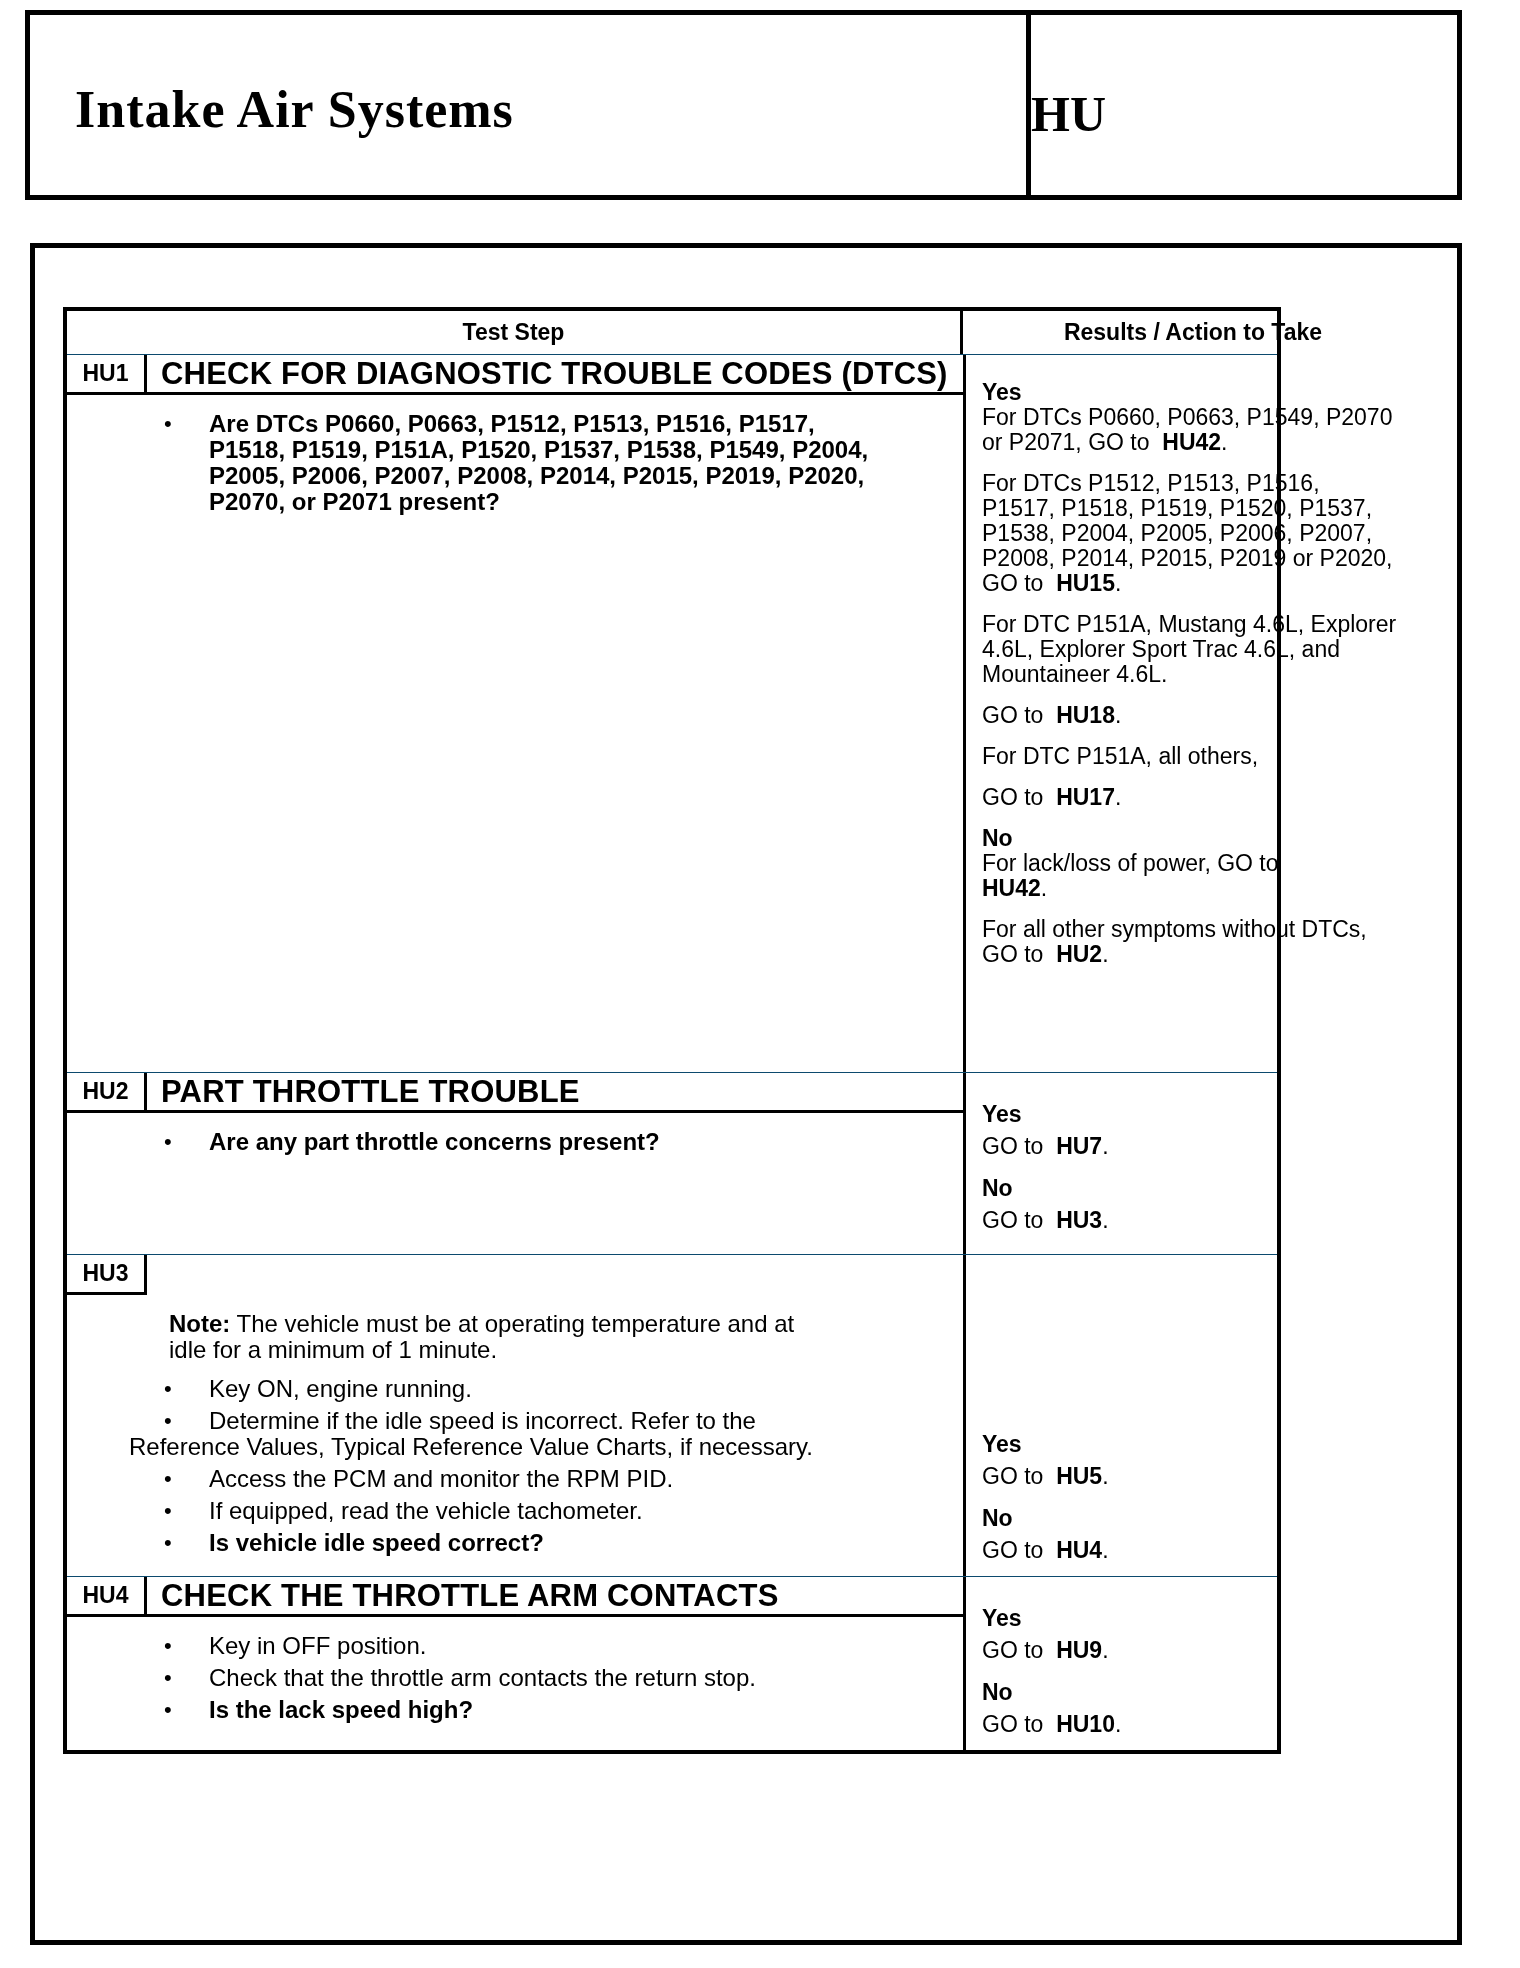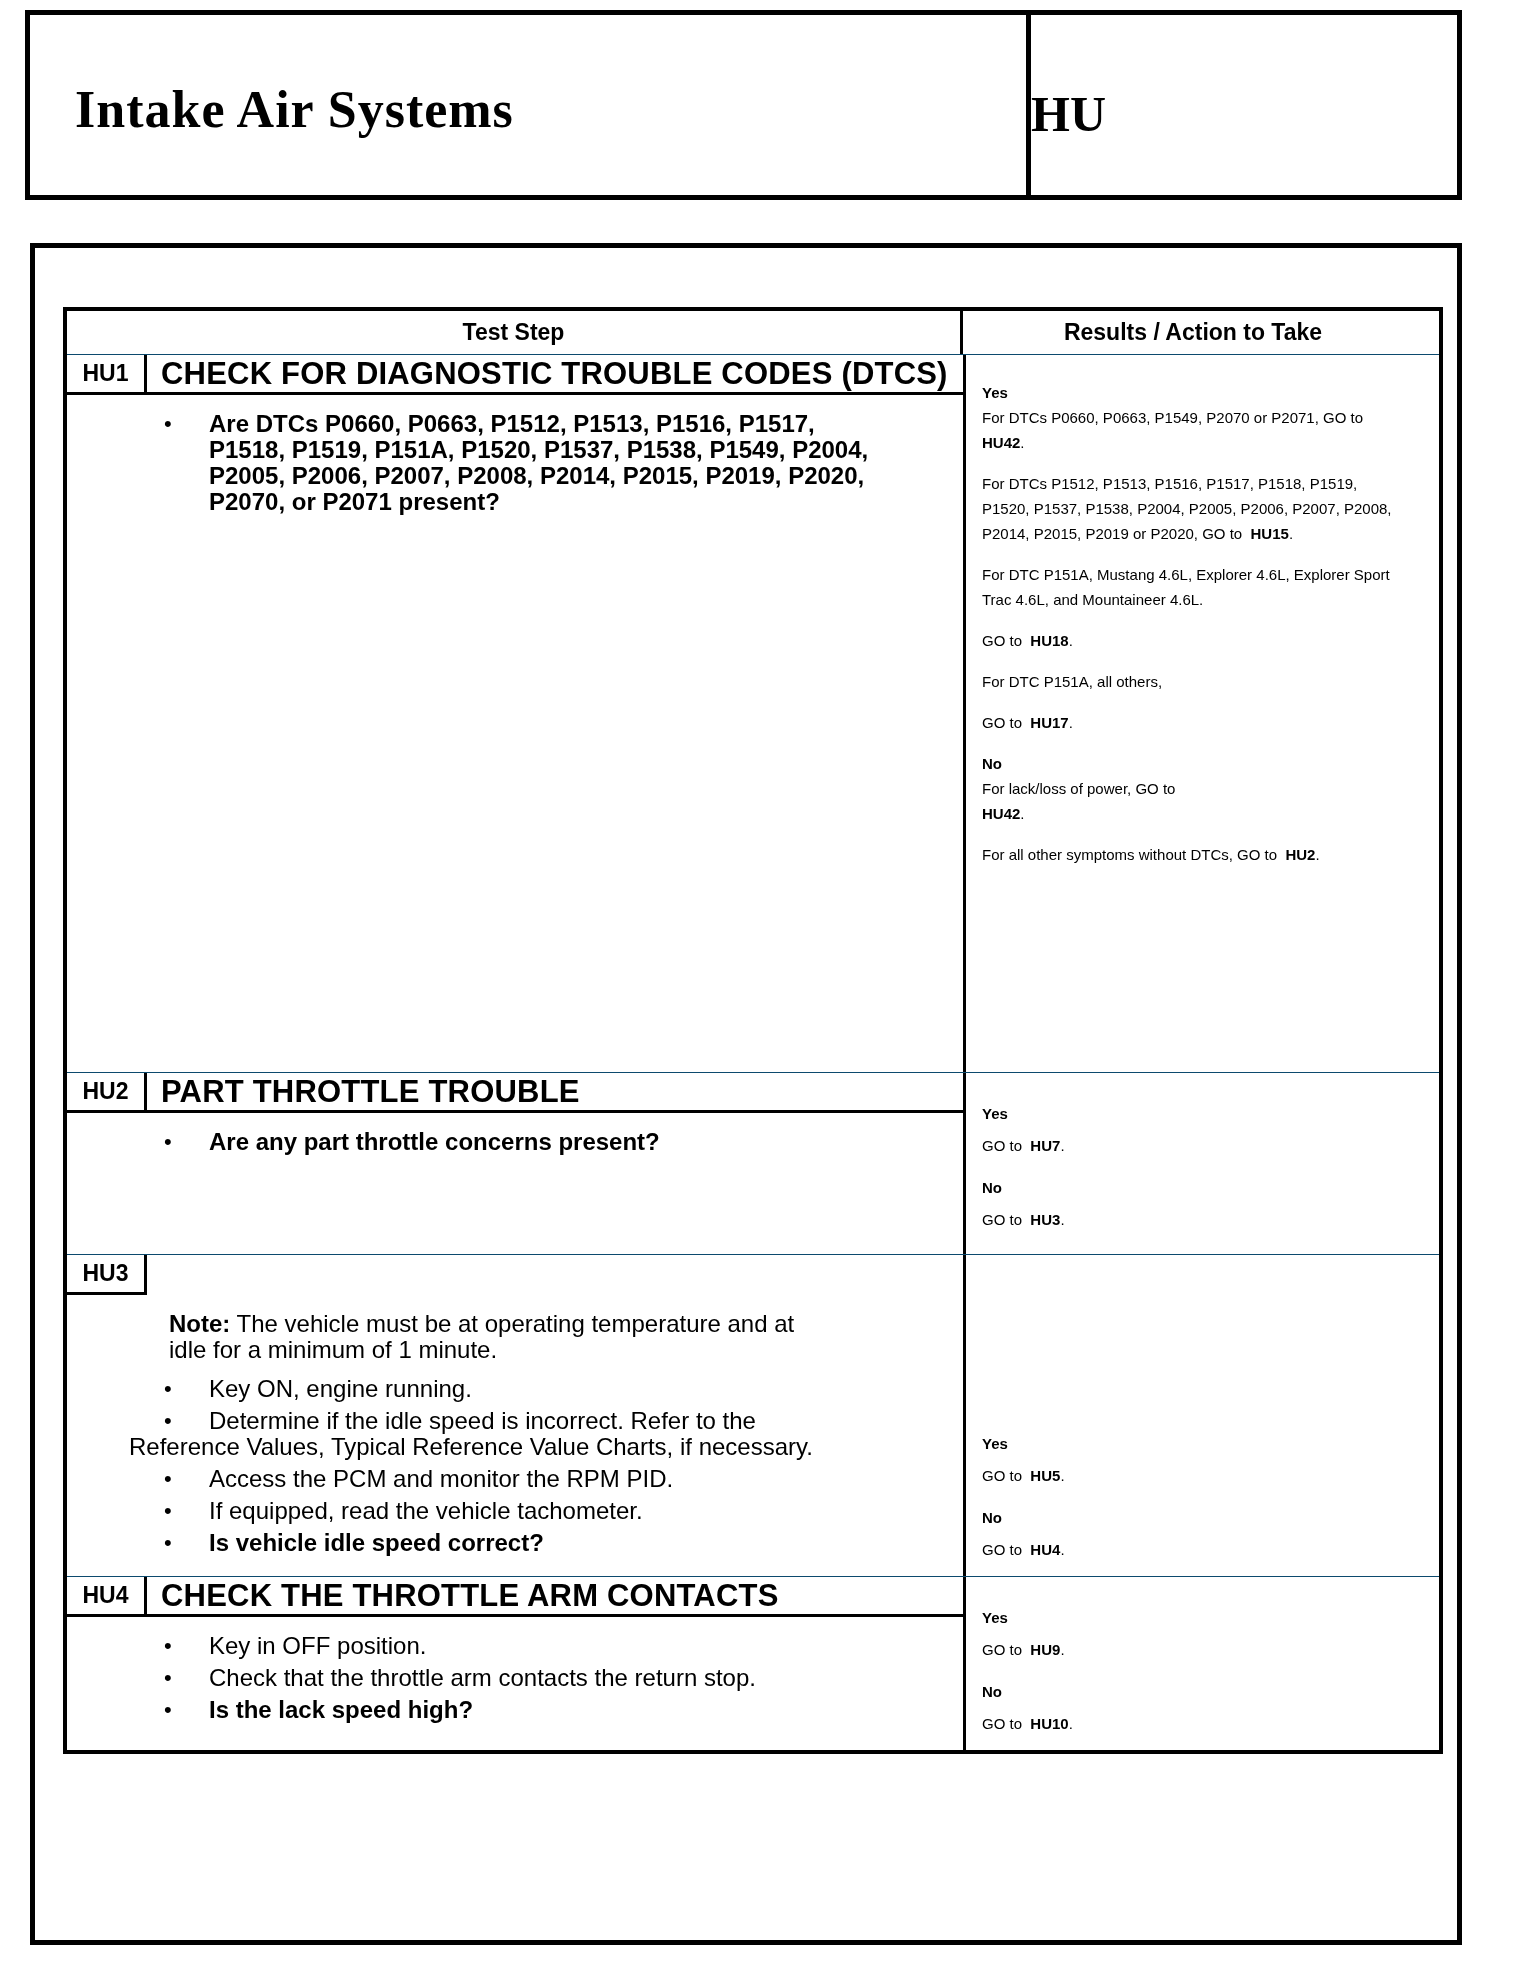--- a/index.html
+++ b/index.html
@@ -22,21 +22,21 @@
     flex:1; display:flex; align-items:center; 
     font-size:50px; padding-top:18px;
   }
   
   .outer-box{
     position:absolute; left:30px; top:243px; width:1432px; height:1702px;
     border:5px solid #000; box-sizing:border-box;
   }
   
   .test-table{
-    position:absolute; left:28px; top:59px; width:1380px;
+    position:absolute; left:28px; top:59px; width:1218px;
     border:4px solid #000; box-sizing:border-box; background:#fff;
   }
   .thead{display:grid; grid-template-columns:896px 460px; height:43px;}
   .th{
     display:flex; align-items:center; justify-content:center;
     font-weight:700; font-size:23px; box-sizing:border-box;
   }
   .th-left{border-right:3px solid #000;}
   .step{
     display:grid; grid-template-columns:80px 816px 460px; grid-template-rows:40px auto;
@@ -51,21 +51,21 @@
     grid-area:1/2/2/3; border-bottom:3px solid #000; box-sizing:border-box;
     display:flex; align-items:center; padding-left:14px;
     font-weight:700; font-size:31px; letter-spacing:.2px; white-space:nowrap; overflow:hidden;
   }
   .body-cell{
     grid-area:2/1/3/3; box-sizing:border-box;
     padding:16px 90px 14px 97px; font-size:24px; line-height:26px;
   }
   .results-cell{
     grid-area:1/3/3/4; border-left:3px solid #000; box-sizing:border-box;
-    padding:25px 26px 10px 16px; font-size:15px; line-height:25px;
+    padding:25px 26px 10px 16px; font-size:23px; line-height:25px;
     display:flex; flex-direction:column;
   }
   .results-cell.loose{line-height:32px;}
   .results-cell.vbottom{justify-content:flex-end;}
   .rpara{margin:0 0 16px 0; white-space:pre-wrap;}
   .results-cell.loose .rpara{margin-bottom:10px;}
   .results-cell .rpara:last-child{margin-bottom:0;}
   .item{display:flex; margin-bottom:6px;}
   .item .marker{width:45px; flex:0 0 45px; font-size:22px;}
   .item .itext{flex:1;}

